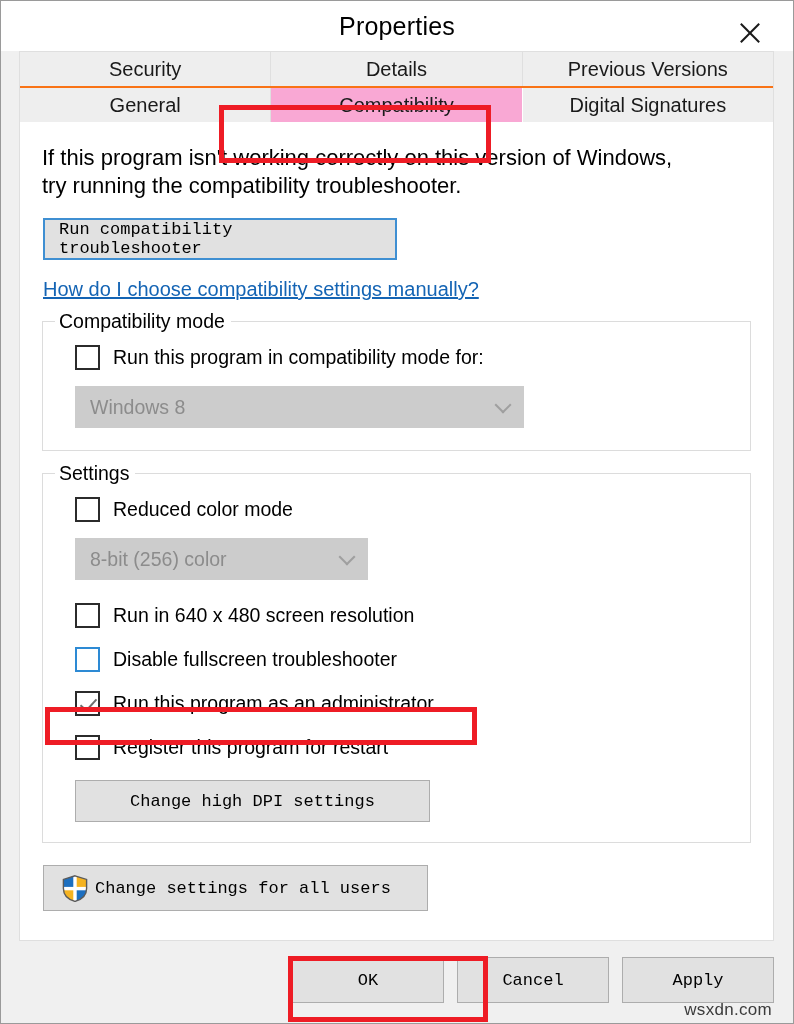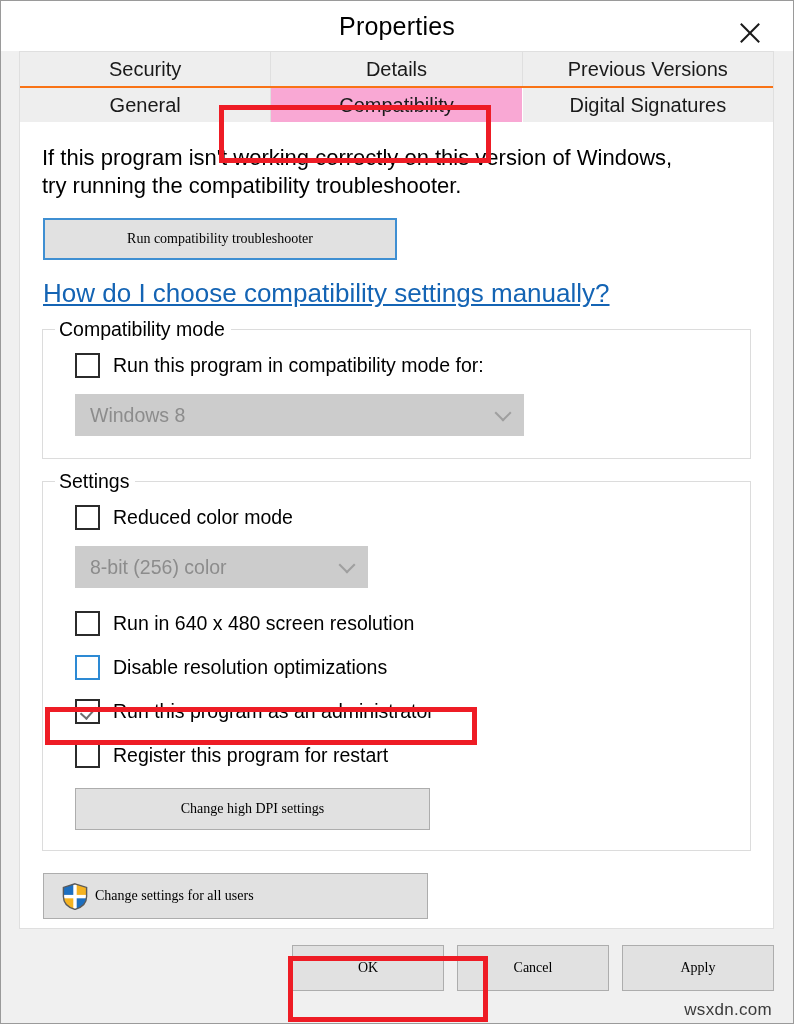--- a/index.html
+++ b/index.html
@@ -123,40 +123,40 @@
     font-size: 22px;
     line-height: 28px;
     color: #000000;
     margin: 0 0 18px 0;
   }
 
   
   .btn {
     background: #e1e1e1;
     border: 1px solid #adadad;
-    font-family: Liberation Serif, serif;
-    font-size: 14px;
+    font-family: Liberation Mono, monospace;
+    font-size: 17px;
     color: #000000;
     cursor: default;
     box-sizing: border-box;
     display: inline-flex;
     align-items: center;
     justify-content: center;
     padding: 0 14px;
   }
   .btn-troubleshoot {
     height: 42px;
     width: 354px;
     border: 2px solid #3f8fd2;
     background: #e1e1e1;
     margin-left: 1px;
   }
   .link {
     display: inline-block;
-    font-size: 26px;
+    font-size: 20px;
     color: #1464b4;
     text-decoration: underline;
     margin: 18px 0 20px 1px;
     cursor: default;
   }
 
   
   .group {
     position: relative;
     border: 1px solid #dcdcdc;
@@ -268,21 +268,21 @@
   }
 
   
   .footer {
     position: relative;
     flex: none;
     height: 78px;
     display: flex;
     align-items: center;
     justify-content: flex-end;
-    padding: 0 19px 16px 0;
+    padding: 0 19px 4px 0;
     background: #f0f0f0;
     border-radius: 16px;
   }
   .btn-footer {
     height: 46px;
     width: 152px;
     margin-left: 13px;
   }
   .watermark {
     position: absolute;
@@ -370,21 +370,21 @@
         <span class="chevron"></span>
       </div>
 
       <div class="cbrow" style="margin-top:18px">
         <span class="checkbox"></span>
         <span class="cblabel">Run in 640 x 480 screen resolution</span>
       </div>
 
       <div class="cbrow">
         <span class="checkbox hover"></span>
-        <span class="cblabel">Disable resolution optimizations</span>
+        <span class="cblabel">Disable fullscreen troubleshooter</span>
       </div>
 
       <div class="cbrow">
         <span class="checkbox checked"></span>
         <span class="cblabel">Run this program as an administrator</span>
       </div>
 
       <div class="cbrow">
         <span class="checkbox"></span>
         <span class="cblabel">Register this program for restart</span>

